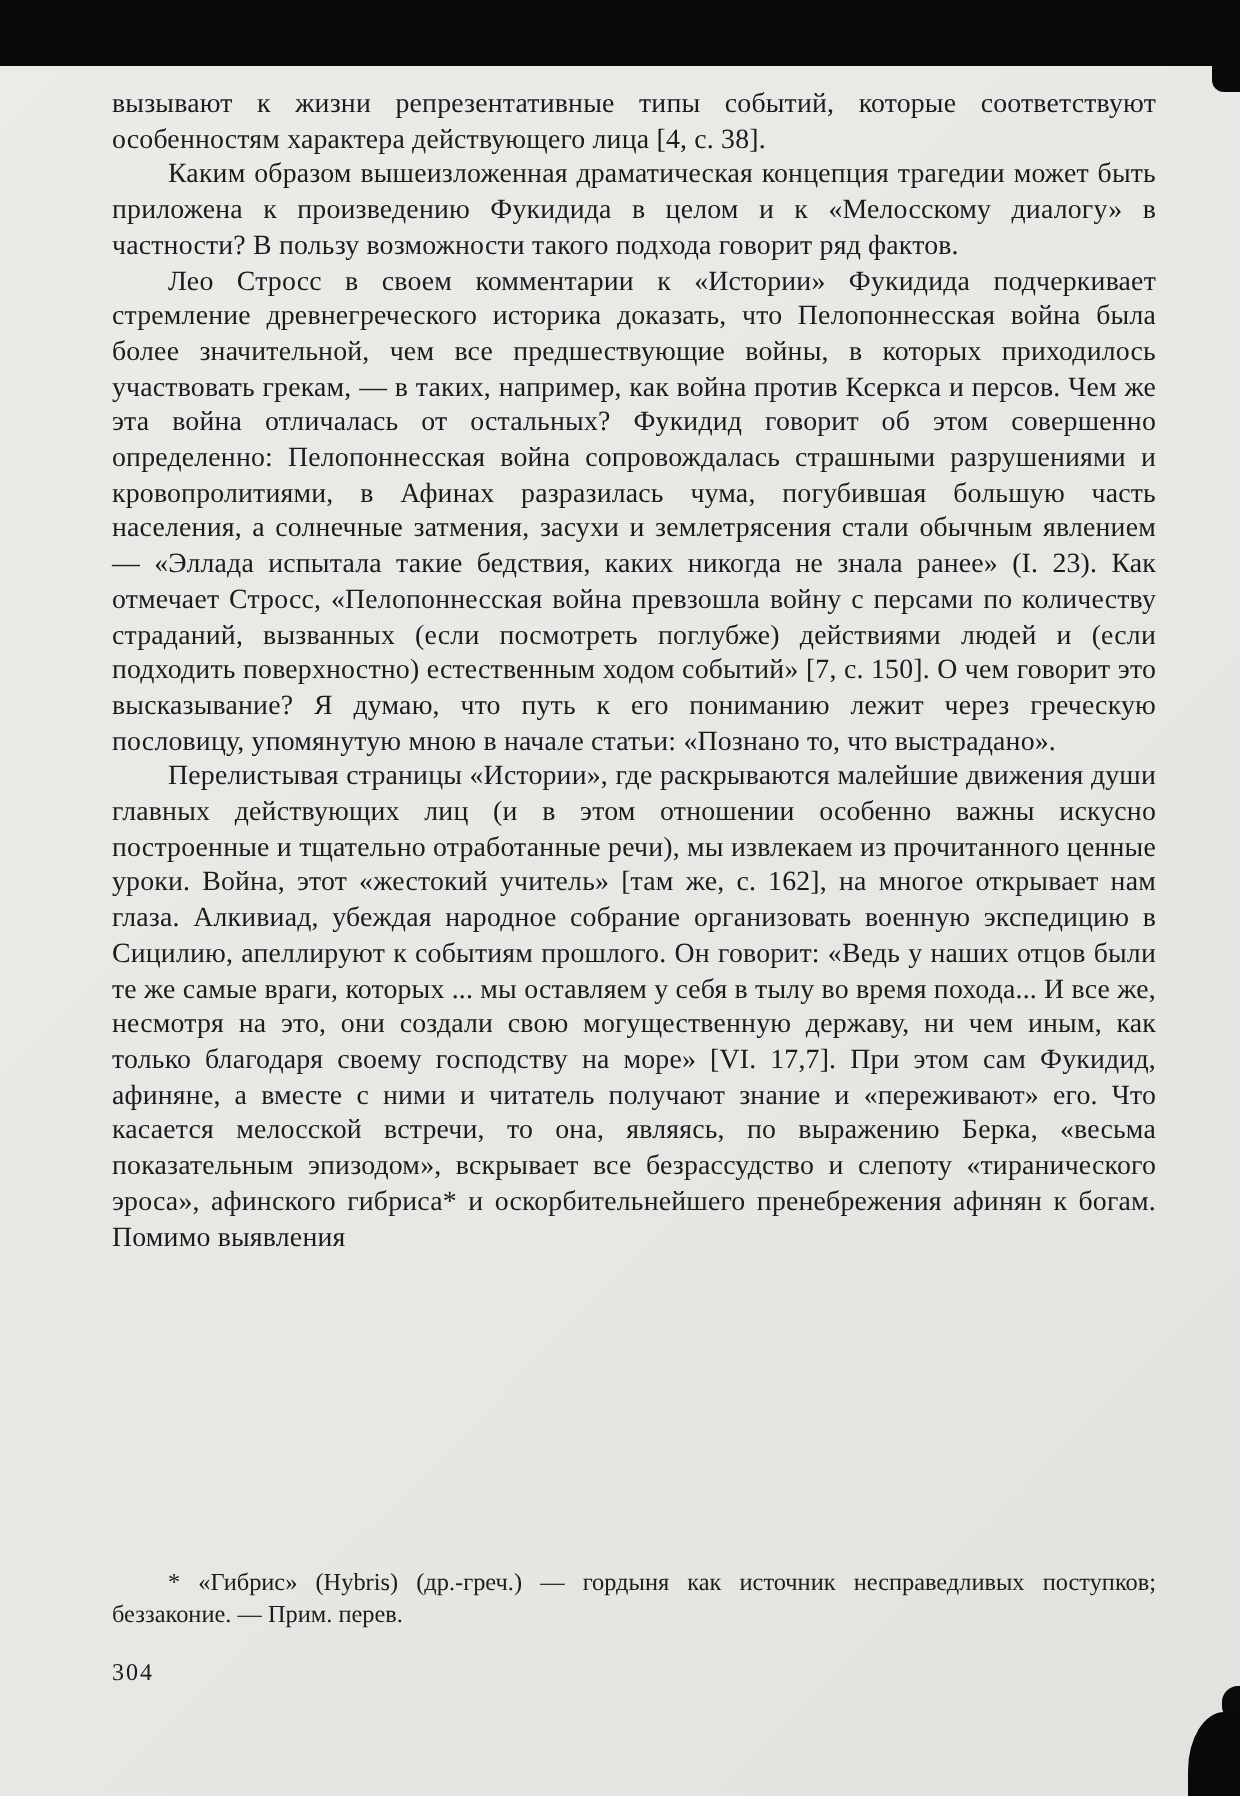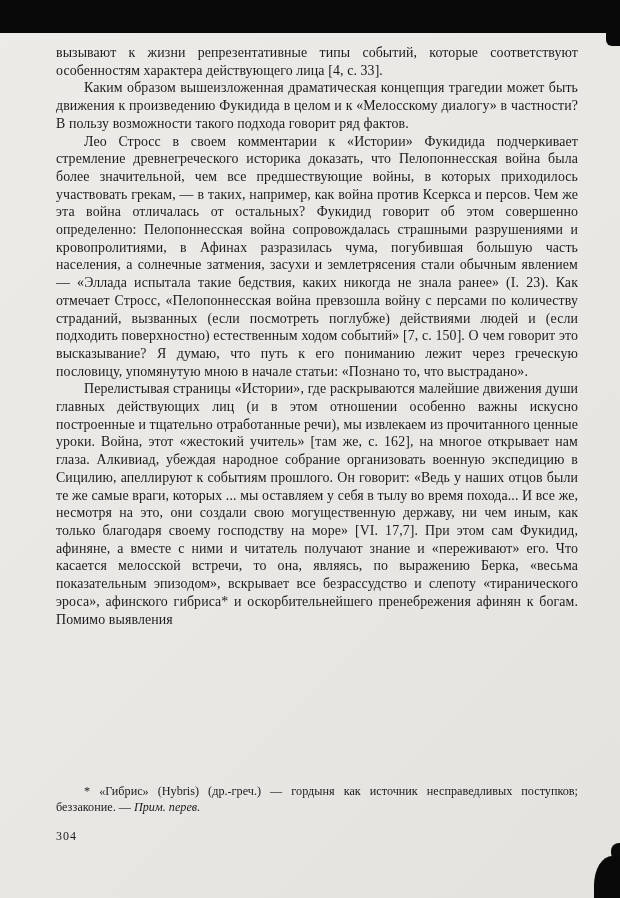--- a/index.html
+++ b/index.html
@@ -73,21 +73,20 @@
     width: 522px;
     font-size: 12.2px;
     line-height: 16.4px;
     text-align: justify;
   }
   .footnote p {
     margin: 0;
     text-indent: 28px;
   }
   .footnote .attribution {
-    font-style: italic;
   }
   
   .page-number {
     position: absolute;
     left: 56px;
     top: 829px;
     font-size: 12px;
     letter-spacing: 1px;
   }
 </style>
@@ -95,22 +94,22 @@
 <body>
 
 <div class="scan">
 
   <div class="border-top"></div>
   <div class="border-top-right-step"></div>
   <div class="edge-mark-right"></div>
   <div class="corner-bottom-right"></div>
 
   <div class="text-block">
-    <p class="continuation">вызывают к жизни репрезентативные типы событий, которые соответствуют особенностям характера действующего лица [4, с. 33].</p>
-    <p>Каким образом вышеизложенная драматическая концепция трагедии может быть движения к произведению Фукидида в целом и к «Мелосскому диалогу» в частности? В пользу возможности такого подхода говорит ряд фактов.</p>
+    <p class="continuation">вызывают к жизни репрезентативные типы событий, которые соответствуют особенностям характера действующего лица [4, с. 38].</p>
+    <p>Каким образом вышеизложенная драматическая концепция трагедии может быть приложена к произведению Фукидида в целом и к «Мелосскому диалогу» в частности? В пользу возможности такого подхода говорит ряд фактов.</p>
     <p>Лео Стросс в своем комментарии к «Истории» Фукидида подчеркивает стремление древнегреческого историка доказать, что Пелопоннесская война была более значительной, чем все предшествующие войны, в которых приходилось участвовать грекам, — в таких, например, как война против Ксеркса и персов. Чем же эта война отличалась от остальных? Фукидид говорит об этом совершенно определенно: Пелопоннесская война сопровождалась страшными разрушениями и кровопролитиями, в Афинах разразилась чума, погубившая большую часть населения, а солнечные затмения, засухи и землетрясения стали обычным явлением — «Эллада испытала такие бедствия, каких никогда не знала ранее» (I. 23). Как отмечает Стросс, «Пелопоннесская война превзошла войну с персами по количеству страданий, вызванных (если посмотреть поглубже) действиями людей и (если подходить поверхностно) естественным ходом событий» [7, с. 150]. О чем говорит это высказывание? Я думаю, что путь к его пониманию лежит через греческую пословицу, упомянутую мною в начале статьи: «Познано то, что выстрадано».</p>
     <p>Перелистывая страницы «Истории», где раскрываются малейшие движения души главных действующих лиц (и в этом отношении особенно важны искусно построенные и тщательно отработанные речи), мы извлекаем из прочитанного ценные уроки. Война, этот «жестокий учитель» [там же, с. 162], на многое открывает нам глаза. Алкивиад, убеждая народное собрание организовать военную экспедицию в Сицилию, апеллируют к событиям прошлого. Он говорит: «Ведь у наших отцов были те же самые враги, которых ... мы оставляем у себя в тылу во время похода... И все же, несмотря на это, они создали свою могущественную державу, ни чем иным, как только благодаря своему господству на море» [VI. 17,7]. При этом сам Фукидид, афиняне, а вместе с ними и читатель получают знание и «переживают» его. Что касается мелосской встречи, то она, являясь, по выражению Берка, «весьма показательным эпизодом», вскрывает все безрассудство и слепоту «тиранического эроса», афинского гибриса* и оскорбительнейшего пренебрежения афинян к богам. Помимо выявления</p>
   </div>
 
   <div class="footnote">
     <p><span>* «Гибрис» (Hybris) (др.-греч.) — гордыня как источник несправедливых поступков; беззаконие. — </span><span class="attribution">Прим. перев.</span></p>
   </div>
 
   <div class="page-number">304</div>
 

